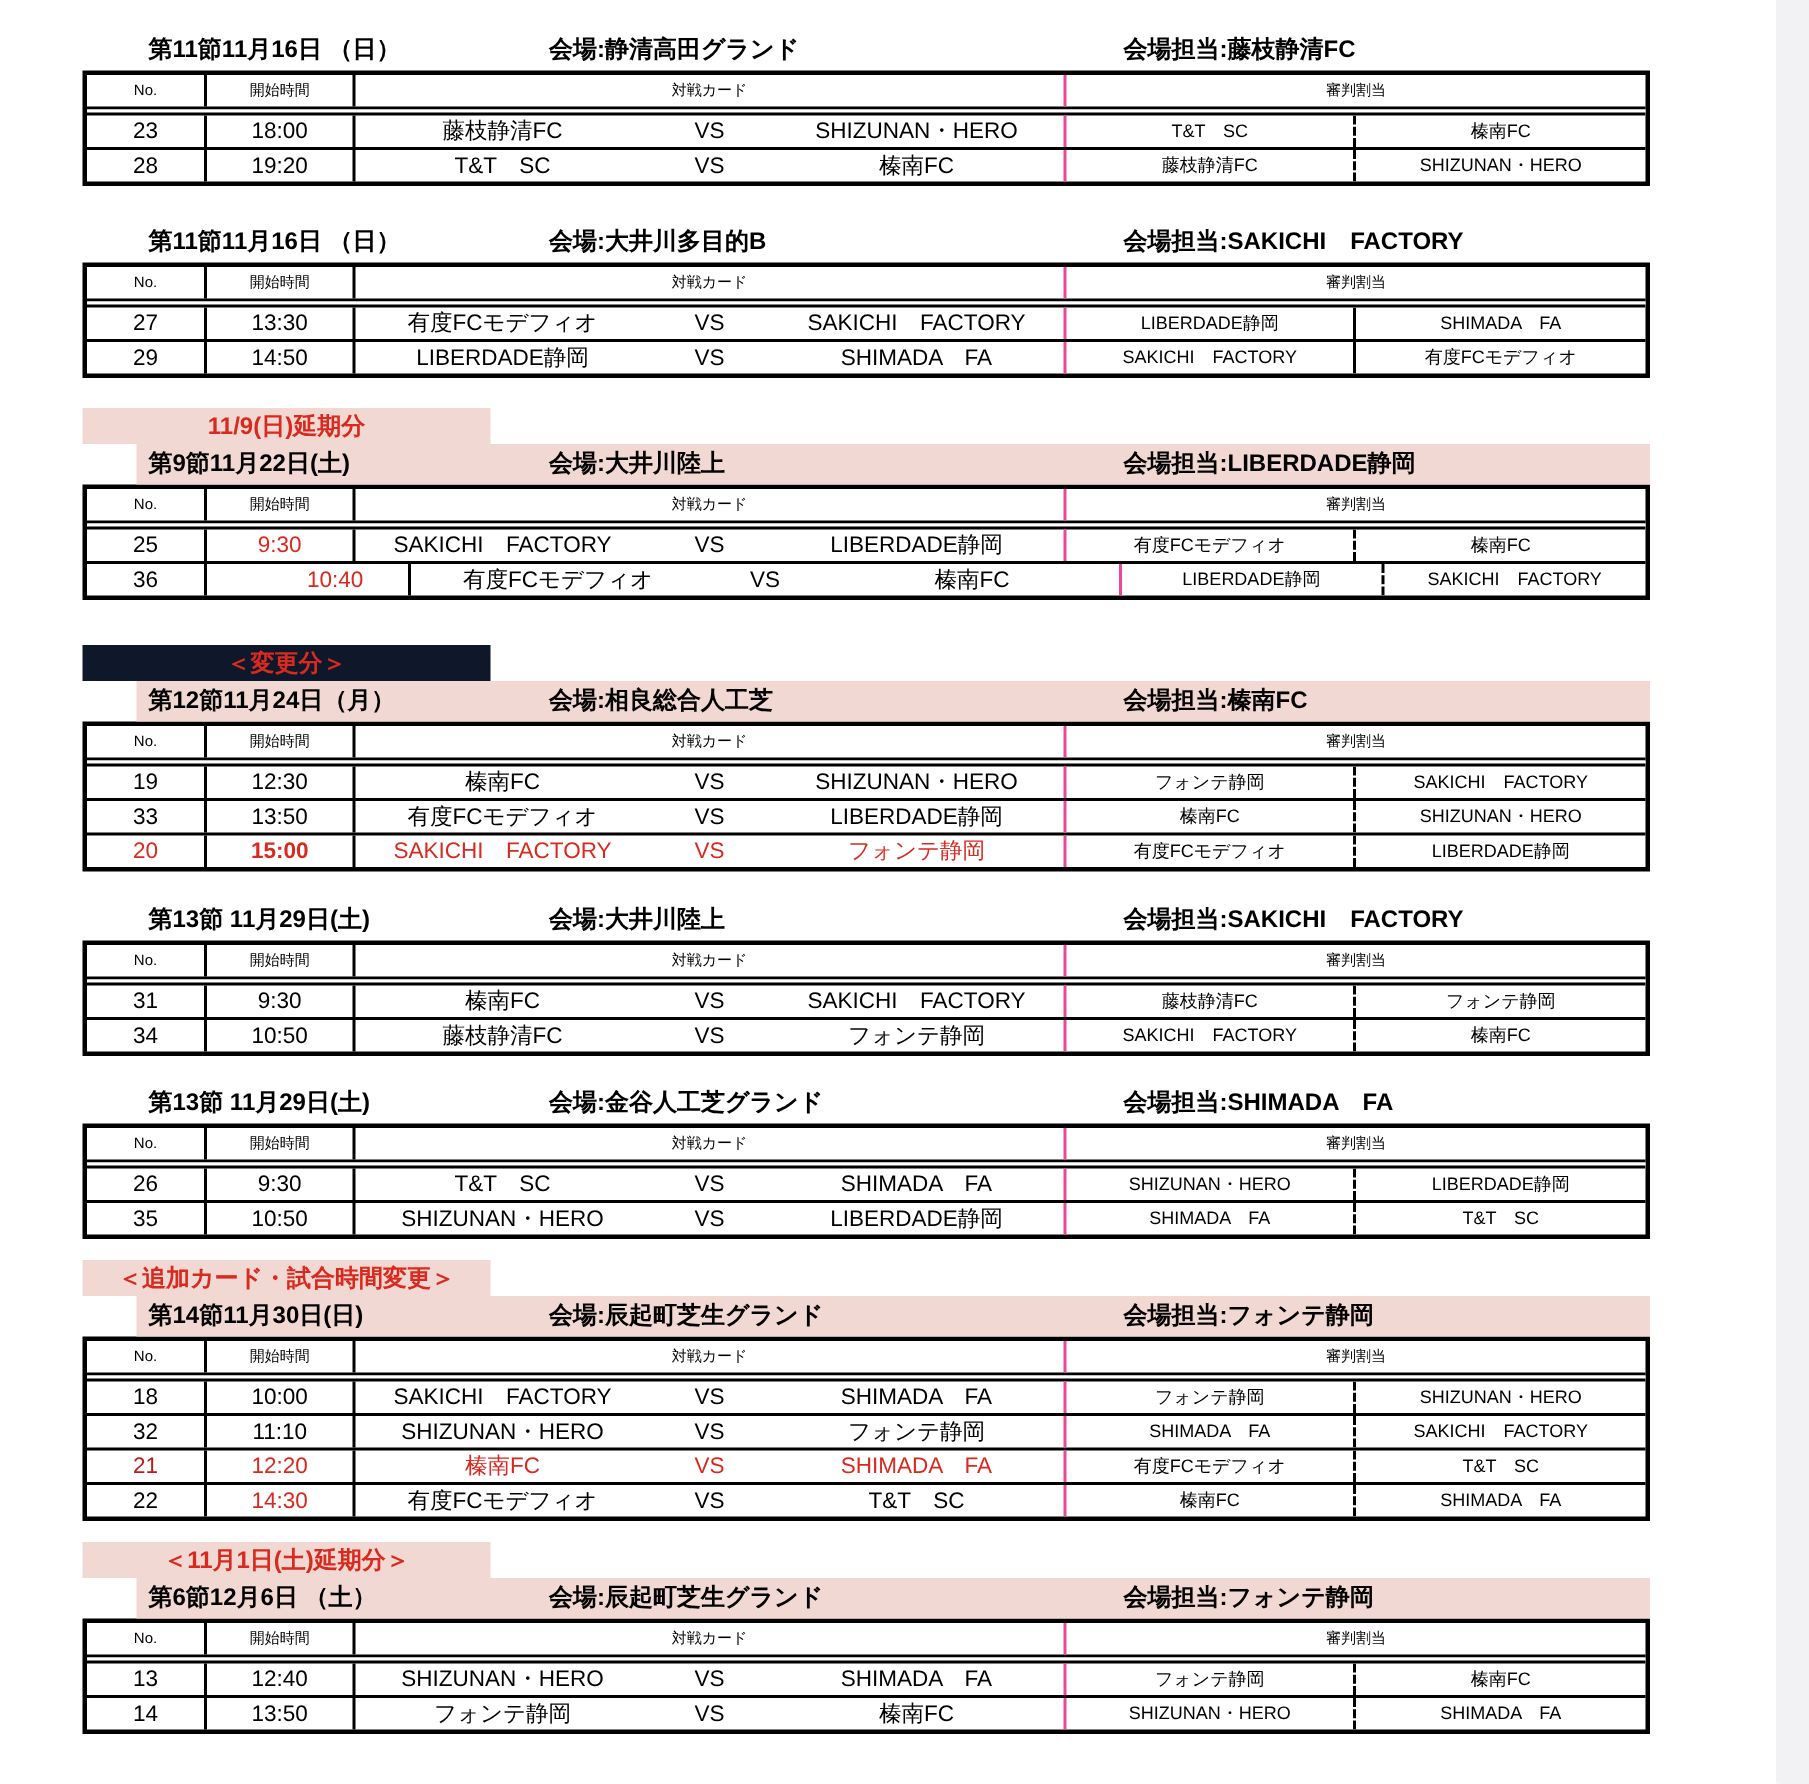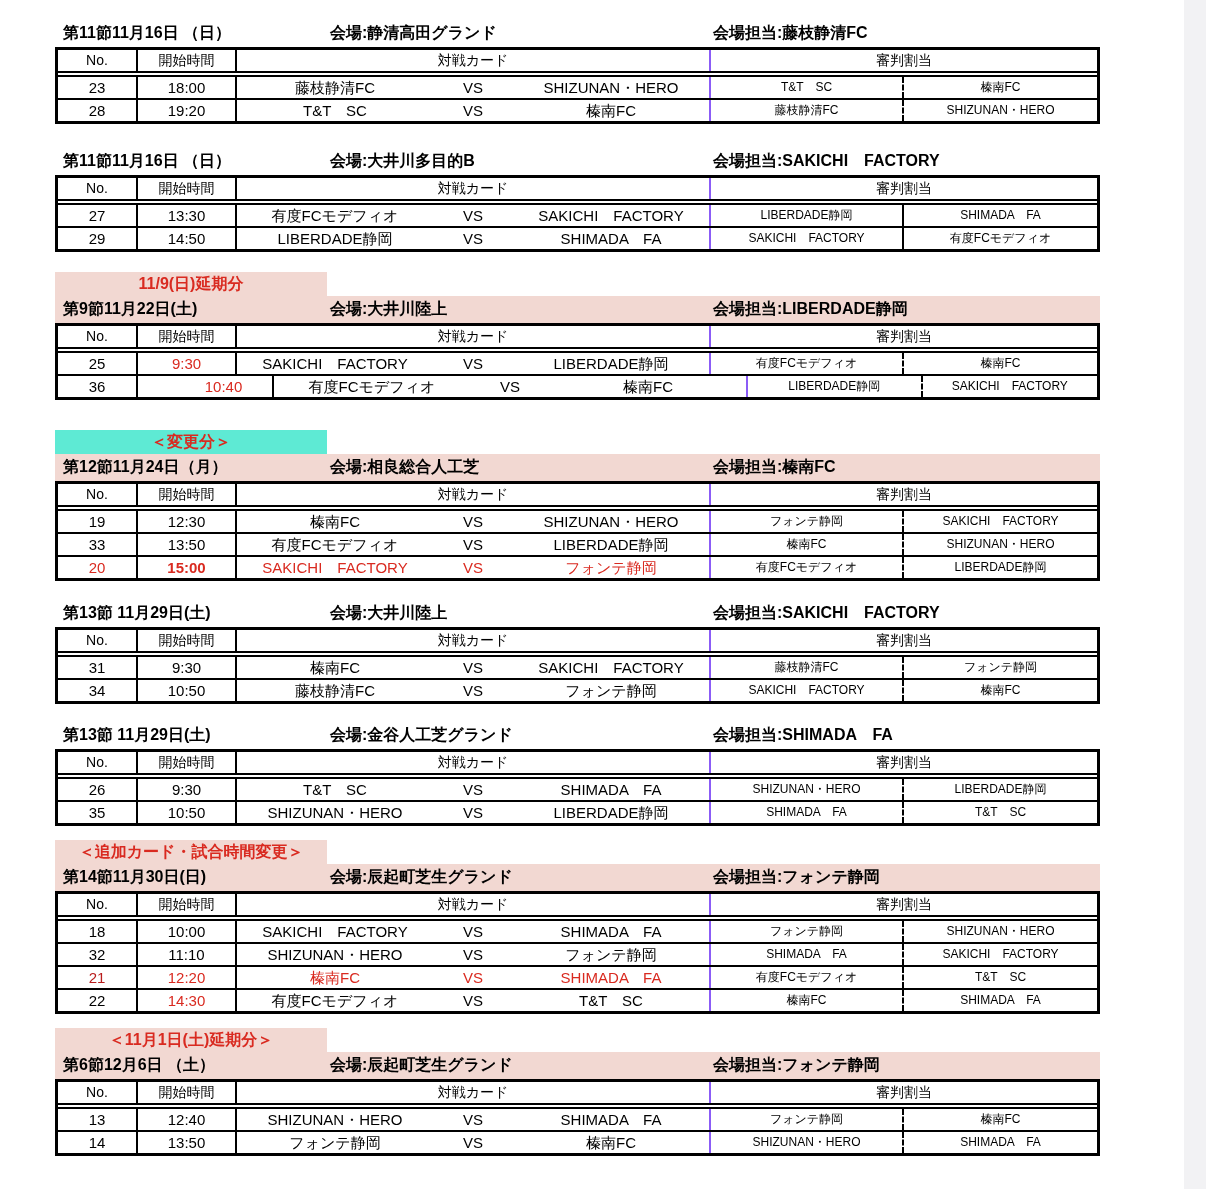--- a/index.html
+++ b/index.html
@@ -6,36 +6,36 @@
   body{
     width:1206px;height:1189px;position:relative;overflow:hidden;
     font-family:"Liberation Sans","DejaVu Sans",sans-serif;color:#000;
   }
   .page{position:relative;width:1206px;height:1189px;background:#fff;}
   .edge-strip{position:absolute;top:0;right:0;width:22px;height:1189px;background:#f2f2f4;}
 
   .sec{position:absolute;left:55px;width:1045px;}
   .label-row{height:24px;width:272px;display:flex;align-items:center;justify-content:center;}
   .label-text{font-weight:700;font-size:16px;white-space:pre;}
-  .head-row{position:relative;height:27px;font-weight:700;font-size:16px;}
+  .head-row{position:relative;height:27px;font-weight:700;font-size:16px;margin-left:36px;}
   .head-row span{position:absolute;top:3px;white-space:pre;}
   .round{left:8px;}
   .venue{left:275px;}
   .duty{left:658px;}
 
   .tbl{border:3px solid #000;background:#fff;}
-  .thead{display:flex;height:21px;line-height:21px;border-bottom:2px solid #000;font-size:14px;}
+  .thead{display:flex;height:21px;line-height:21px;border-bottom:2px solid #000;font-size:10px;}
   .dgap{height:2px;border-bottom:2px solid #000;background:#fff;}
   .trow{display:flex;height:21px;line-height:21px;border-bottom:2px solid #000;font-size:15px;}
   .trow:last-child{border-bottom:none;}
 
   .c{box-sizing:border-box;white-space:pre;overflow:hidden;}
   .c.no{width:80px;border-right:2px solid #000;text-align:center;}
   .c.time{width:99px;border-right:2px solid #000;text-align:center;}
-  .c.match{width:474px;border-right:2px solid #8b5cf6;text-align:center;}
+  .c.match{width:474px;border-right:2px solid #ec4899;text-align:center;}
   .c.ref{flex:1;text-align:center;}
 
   .trow .c.match{display:flex;text-align:center;}
   .home,.away{flex:1;text-align:center;white-space:pre;}
   .vs{width:80px;text-align:center;white-space:pre;}
   .trow .c.ref{display:flex;font-size:12px;}
   .r1{width:50%;border-right:2px dashed #000;text-align:center;white-space:pre;box-sizing:border-box;}
   .r2{flex:1;text-align:center;white-space:pre;}
   .sec.soliddiv .r1{border-right-style:solid;}
 </style>
@@ -176,21 +176,21 @@
     </div>
     <div class="c ref">
       <span class="r1">LIBERDADE静岡</span>
       <span class="r2">SAKICHI　FACTORY</span>
     </div>
   </div>
           </div>
     </div>
   </section>
       <section class="sec" style="top: 430px;">
-    <div class="label-row" style="background: #5eead4;">
+    <div class="label-row" style="background: #0f172a;">
       <span class="label-text" style="color: rgb(217, 42, 32);">＜変更分＞</span>
     </div>
     <div class="head-row" style="background: rgb(242, 216, 210);">
       <span class="round">第12節11月24日（月）</span>
       <span class="venue">会場:相良総合人工芝</span>
       <span class="duty">会場担当:榛南FC</span>
     </div>
     <div class="tbl">
       <div class="thead">
         <div class="c no">No.</div>

